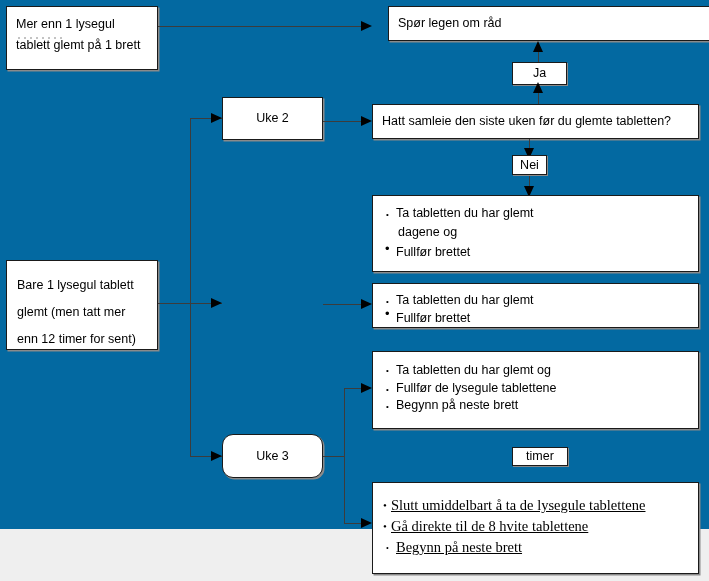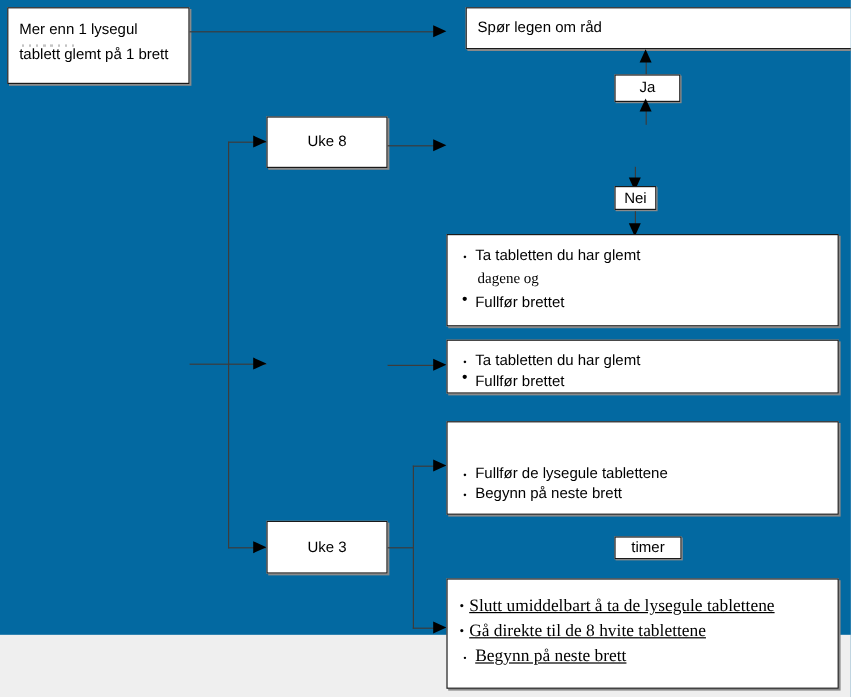--- a/index.html
+++ b/index.html
@@ -170,45 +170,53 @@
   <div class="arrow up" style="left:533px; top:41px;"></div>
 
   <div class="box centered tight" style="left:512px; top:62px; width:55px; height:23px;">
     <span class="lbl">Ja</span>
   </div>
 
   <div class="ln vline" style="left:538px; top:86px; height:18px;"></div>
   <div class="arrow up" style="left:533px; top:82px;"></div>
 
   <div class="box centered" style="left:222px; top:97px; width:101px; height:43px;">
-    <span class="lbl">Uke 8</span>
+    <span class="lbl">Uke 2</span>
   </div>
 
   <div class="ln hline" style="left:323px; top:121px; width:39px;"></div>
   <div class="arrow right" style="left:361px; top:116px;"></div>
 
+  <div class="box plain" style="left:372px; top:104px; width:327px; height:35px; display:flex; align-items:center;">
+    <span class="lbl">Hatt samleie den siste uken før du glemte tabletten?</span>
+  </div>
 
   <div class="ln vline" style="left:529px; top:139px; height:12px;"></div>
   <div class="arrow down" style="left:524px; top:148px;"></div>
 
   <div class="box centered tight" style="left:512px; top:155px; width:35px; height:20px;">
     <span class="lbl">Nei</span>
   </div>
 
   <div class="ln vline" style="left:529px; top:176px; height:14px;"></div>
   <div class="arrow down" style="left:524px; top:186px;"></div>
 
   <div class="box" style="left:372px; top:195px; width:327px; height:77px; padding:9px 10px;">
     <ul class="blist">
       <li class="b-sm" style="line-height:17px;">Ta tabletten du har glemt</li>
-      <li class="b-none" style="line-height:21px;font-family:Liberation Serif, serif;">dagene og</li>
+      <li class="b-none" style="line-height:21px;">dagene og</li>
       <li class="b-star" style="line-height:19px;">Fullfør brettet</li>
     </ul>
   </div>
 
+  <div class="box plain lead-2" style="left:6px; top:260px; width:152px; height:90px; padding:11px 10px;">
+    <span class="para-line">Bare 1 lysegul tablett</span>
+    <span class="para-line">glemt (men tatt mer</span>
+    <span class="para-line">enn 12 timer for sent)</span>
+  </div>
 
   <div class="ln hline" style="left:158px; top:303px; width:33px;"></div>
   <div class="ln vline" style="left:190px; top:118px; height:339px;"></div>
 
   <div class="ln hline" style="left:190px; top:118px; width:32px;"></div>
   <div class="arrow right" style="left:211px; top:113px;"></div>
 
   <div class="ln hline" style="left:190px; top:303px; width:32px;"></div>
   <div class="arrow right" style="left:211px; top:298px;"></div>
 
@@ -219,36 +227,37 @@
   <div class="ln hline" style="left:323px; top:304px; width:39px;"></div>
   <div class="arrow right" style="left:361px; top:299px;"></div>
 
   <div class="box" style="left:372px; top:283px; width:327px; height:45px; padding:8px 10px;">
     <ul class="blist">
       <li class="b-sm" style="line-height:17px;">Ta tabletten du har glemt</li>
       <li class="b-star" style="line-height:18px;">Fullfør brettet</li>
     </ul>
   </div>
 
-  <div class="box centered" style="left:222px; top:434px; width:101px; height:44px;">
+  <div class="box centered" style="left:222px; top:434px; width:101px; height:44px;border-radius:11px;">
     <span class="lbl">Uke 3</span>
   </div>
 
   <div class="ln hline" style="left:323px; top:456px; width:22px;"></div>
   <div class="ln vline" style="left:344px; top:388px; height:136px;"></div>
 
   <div class="ln hline" style="left:344px; top:388px; width:18px;"></div>
   <div class="arrow right" style="left:361px; top:383px;"></div>
 
   <div class="ln hline" style="left:344px; top:523px; width:18px;"></div>
   <div class="arrow right" style="left:361px; top:518px;"></div>
 
   <div class="box" style="left:372px; top:351px; width:327px; height:78px; padding:9px 10px;">
     <ul class="blist">
-      <li class="b-sm" style="line-height:19px;margin-top:24px;">Fullfør de lysegule tablettene</li>
+      <li class="b-sm" style="line-height:18px;">Ta tabletten du har glemt og</li>
+      <li class="b-sm" style="line-height:19px;">Fullfør de lysegule tablettene</li>
       <li class="b-sm" style="line-height:15px;">Begynn på neste brett</li>
     </ul>
   </div>
 
   <div class="box centered tight" style="left:512px; top:447px; width:56px; height:19px;">
     <span class="lbl">timer</span>
   </div>
 
   <div class="box serif" style="left:372px; top:482px; width:327px; height:92px; padding:12px 10px;text-decoration:underline;">
     <ul class="blist">

